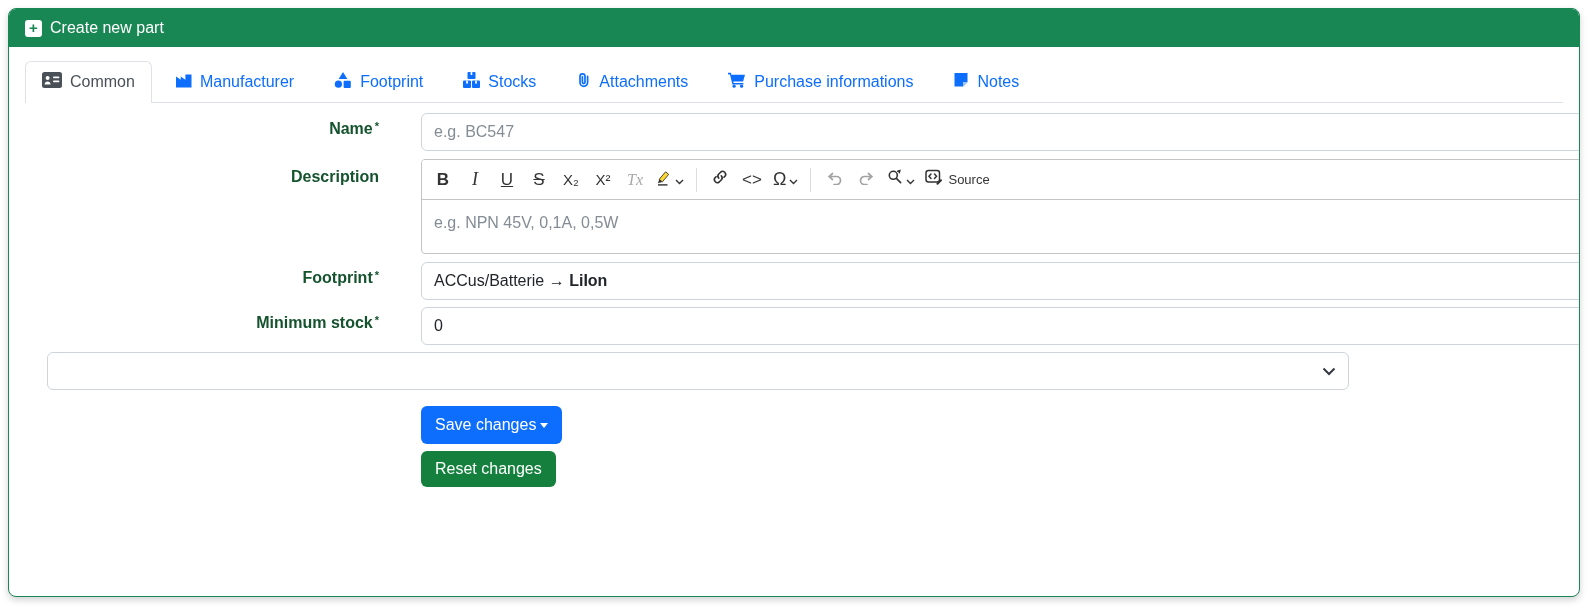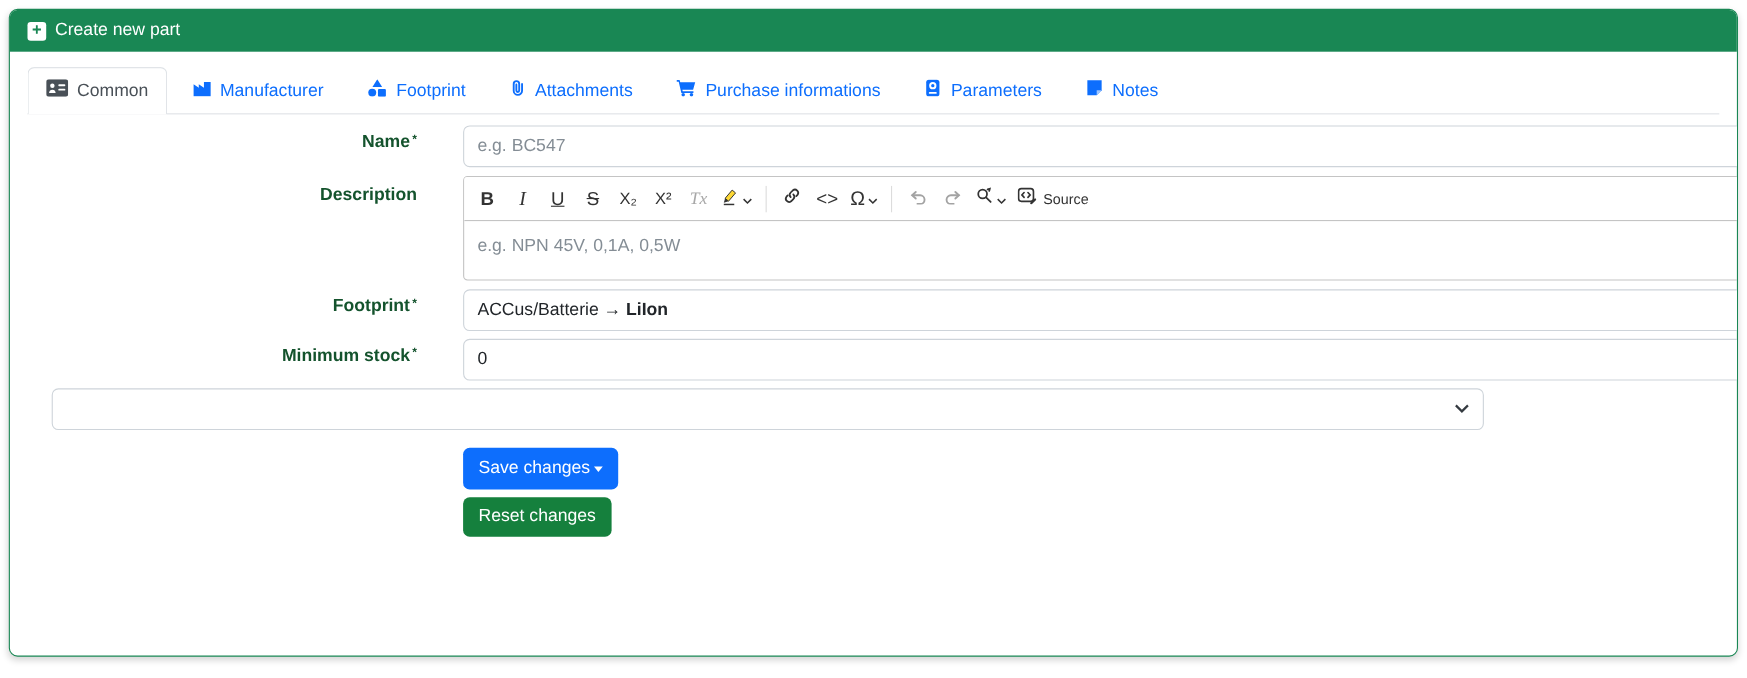--- a/index.html
+++ b/index.html
@@ -144,20 +144,33 @@
           <span>
             <svg width="18" height="16" viewBox="0 0 18 16">
                 <path d="M9 0l4.4 7H4.6z" fill="#0d6efd"></path>
                 <circle cx="4.4" cy="12.2" r="3.6" fill="#0d6efd"></circle>
                 <rect x="9.6" y="8.8" width="7.2" height="7.2" rx="1" fill="#0d6efd"></rect>
               </svg>
           </span>
           <span>Footprint</span>
         </button>
 
+        <button class="nav-link">
+          <span>
+            <svg width="17" height="16" viewBox="0 0 17 16">
+                <rect x="4.5" y="0" width="8" height="7" rx="1" fill="#0d6efd"></rect>
+                <rect x="0" y="8.6" width="8" height="7.4" rx="1" fill="#0d6efd"></rect>
+                <rect x="9" y="8.6" width="8" height="7.4" rx="1" fill="#0d6efd"></rect>
+                <rect x="7.6" y="0" width="1.7" height="3" fill="#fff"></rect>
+                <rect x="3.2" y="8.6" width="1.7" height="3" fill="#fff"></rect>
+                <rect x="12.2" y="8.6" width="1.7" height="3" fill="#fff"></rect>
+              </svg>
+          </span>
+          <span>Stocks</span>
+        </button>
 
         <button class="nav-link">
           <span>
             <svg width="15" height="16" viewBox="0 0 15 16" fill="none" stroke="#0d6efd" stroke-width="1.7" stroke-linecap="round">
                 <path d="M11.6 4.3v6.2a3.8 3.8 0 0 1-7.6 0V4.3a2.5 2.5 0 0 1 5 0v6a1.3 1.3 0 0 1-2.6 0V4.8"></path>
               </svg>
           </span>
           <span>Attachments</span>
         </button>
 
@@ -165,31 +178,20 @@
           <span>
             <svg width="18" height="16" viewBox="0 0 18 16" fill="#0d6efd">
                 <path d="M0 .8h2.8l.6 1.9H17l-1.9 6.8H5.3l.4 1.4h9.7v1.6H4.4L2 2.4H0z"></path>
                 <circle cx="6.1" cy="14.2" r="1.6"></circle>
                 <circle cx="13.6" cy="14.2" r="1.6"></circle>
               </svg>
           </span>
           <span>Purchase informations</span>
         </button>
 
-        <button class="nav-link">
-          <span>
-            <svg width="16" height="16" viewBox="0 0 16 16">
-                <rect x="2" y=".4" width="12" height="15.2" rx="2.4" fill="#0d6efd"></rect>
-                <circle cx="8" cy="5.9" r="3.3" fill="#fff"></circle>
-                <circle cx="8" cy="5.9" r="1.5" fill="#0d6efd"></circle>
-                <rect x="4.4" y="11.6" width="7.2" height="1.7" rx=".8" fill="#fff"></rect>
-              </svg>
-          </span>
-          <span>Parameters</span>
-        </button>
 
         <button class="nav-link">
           <span>
             <svg width="16" height="16" viewBox="0 0 16 16">
                 <path d="M1.5 1h13v9l-4.5 4.5h-8.5z" fill="#0d6efd"></path>
                 <path d="M10 14.5V10h4.5z" fill="#9ec5fe"></path>
               </svg>
           </span>
           <span>Notes</span>
         </button>

